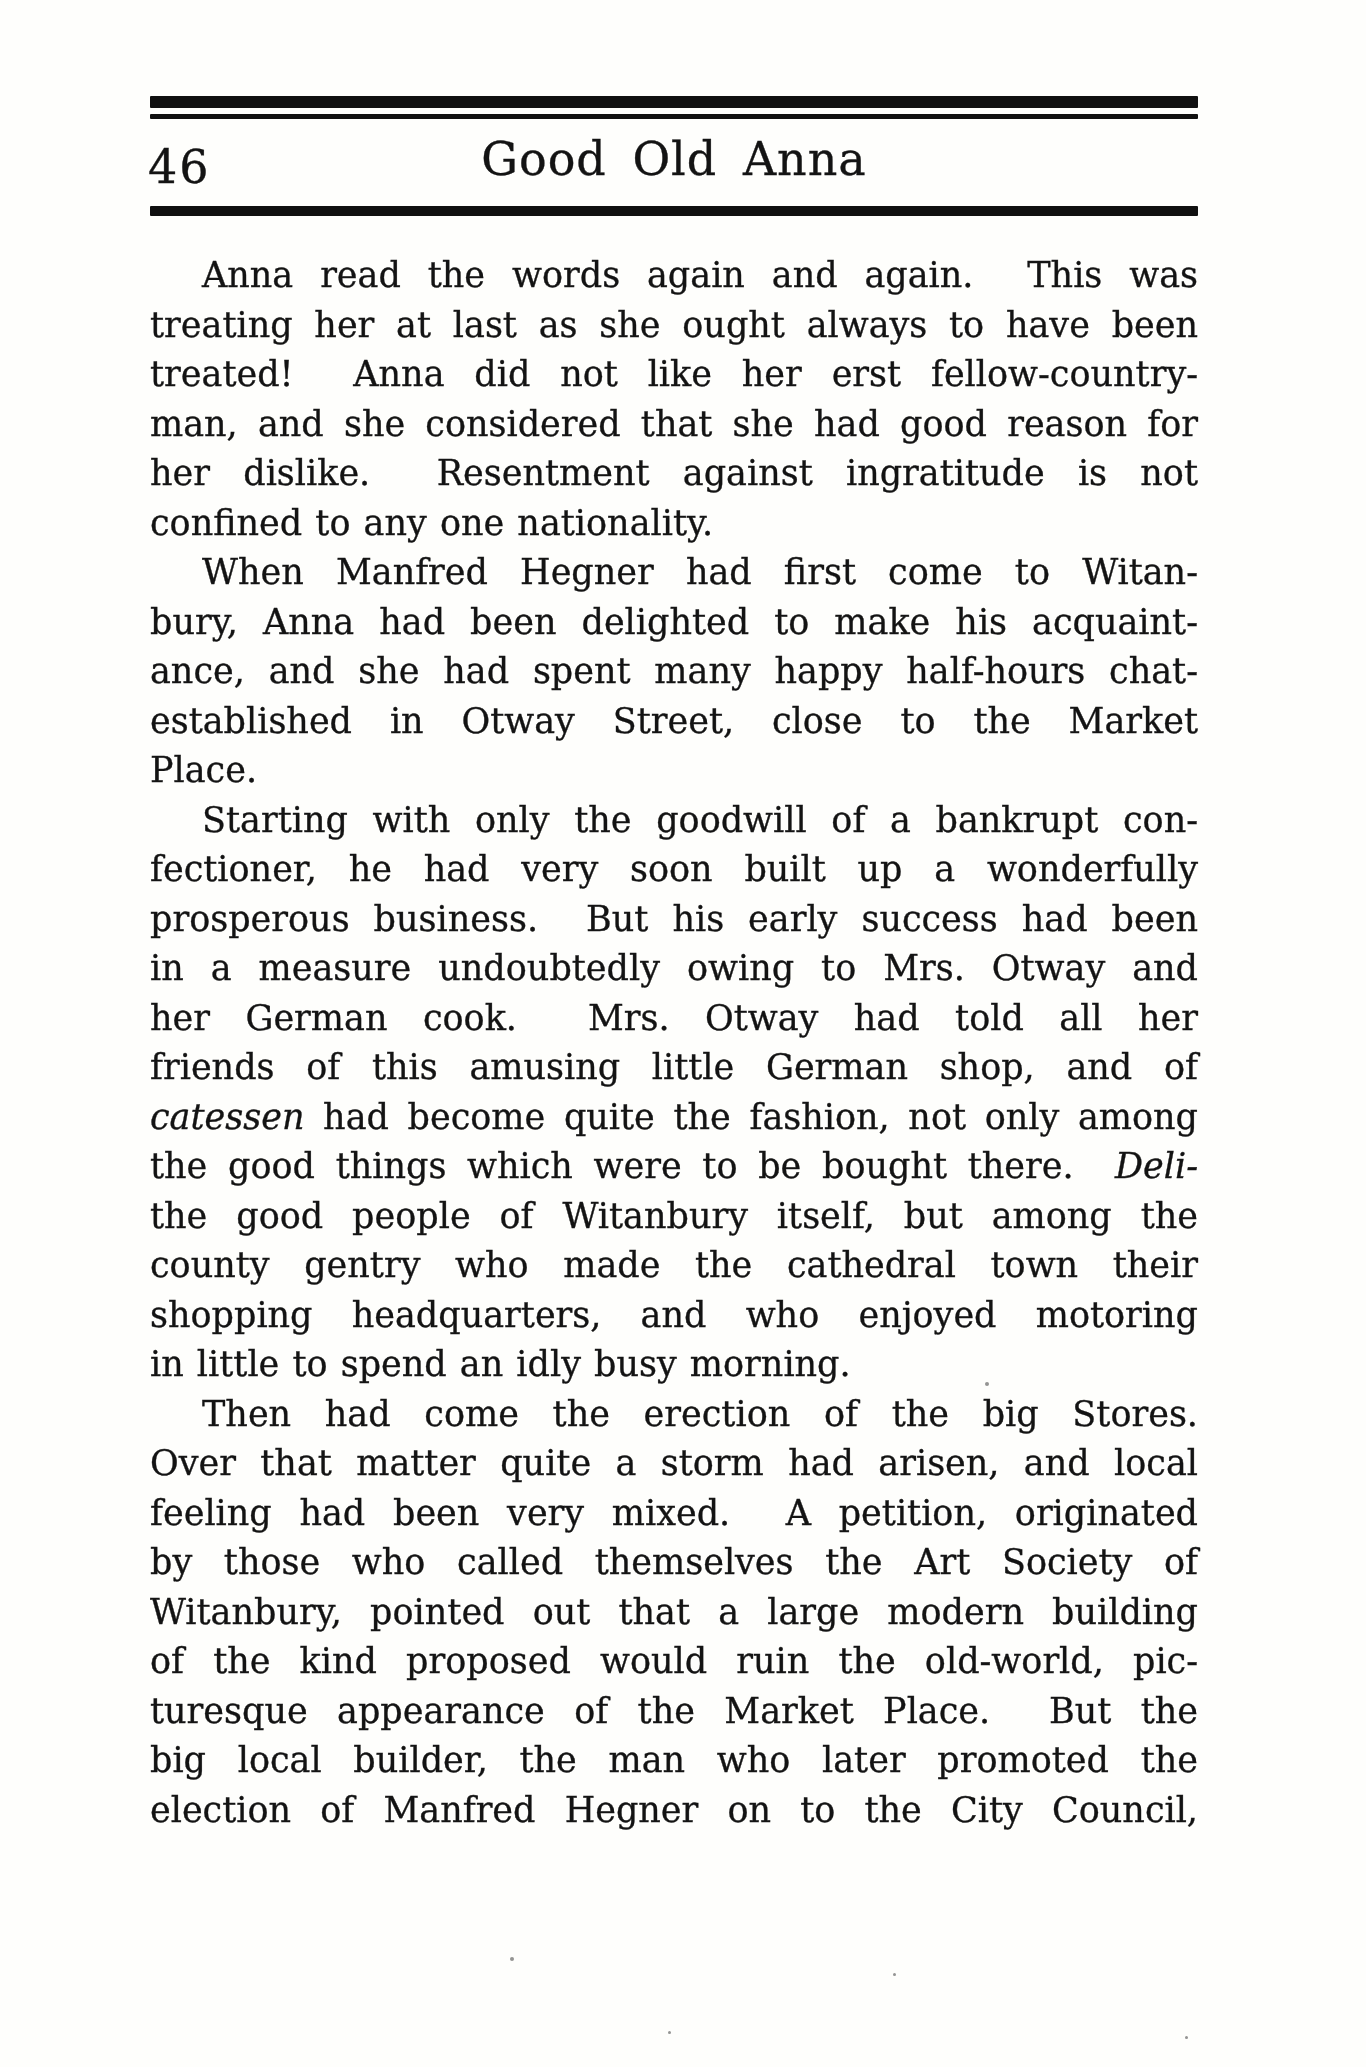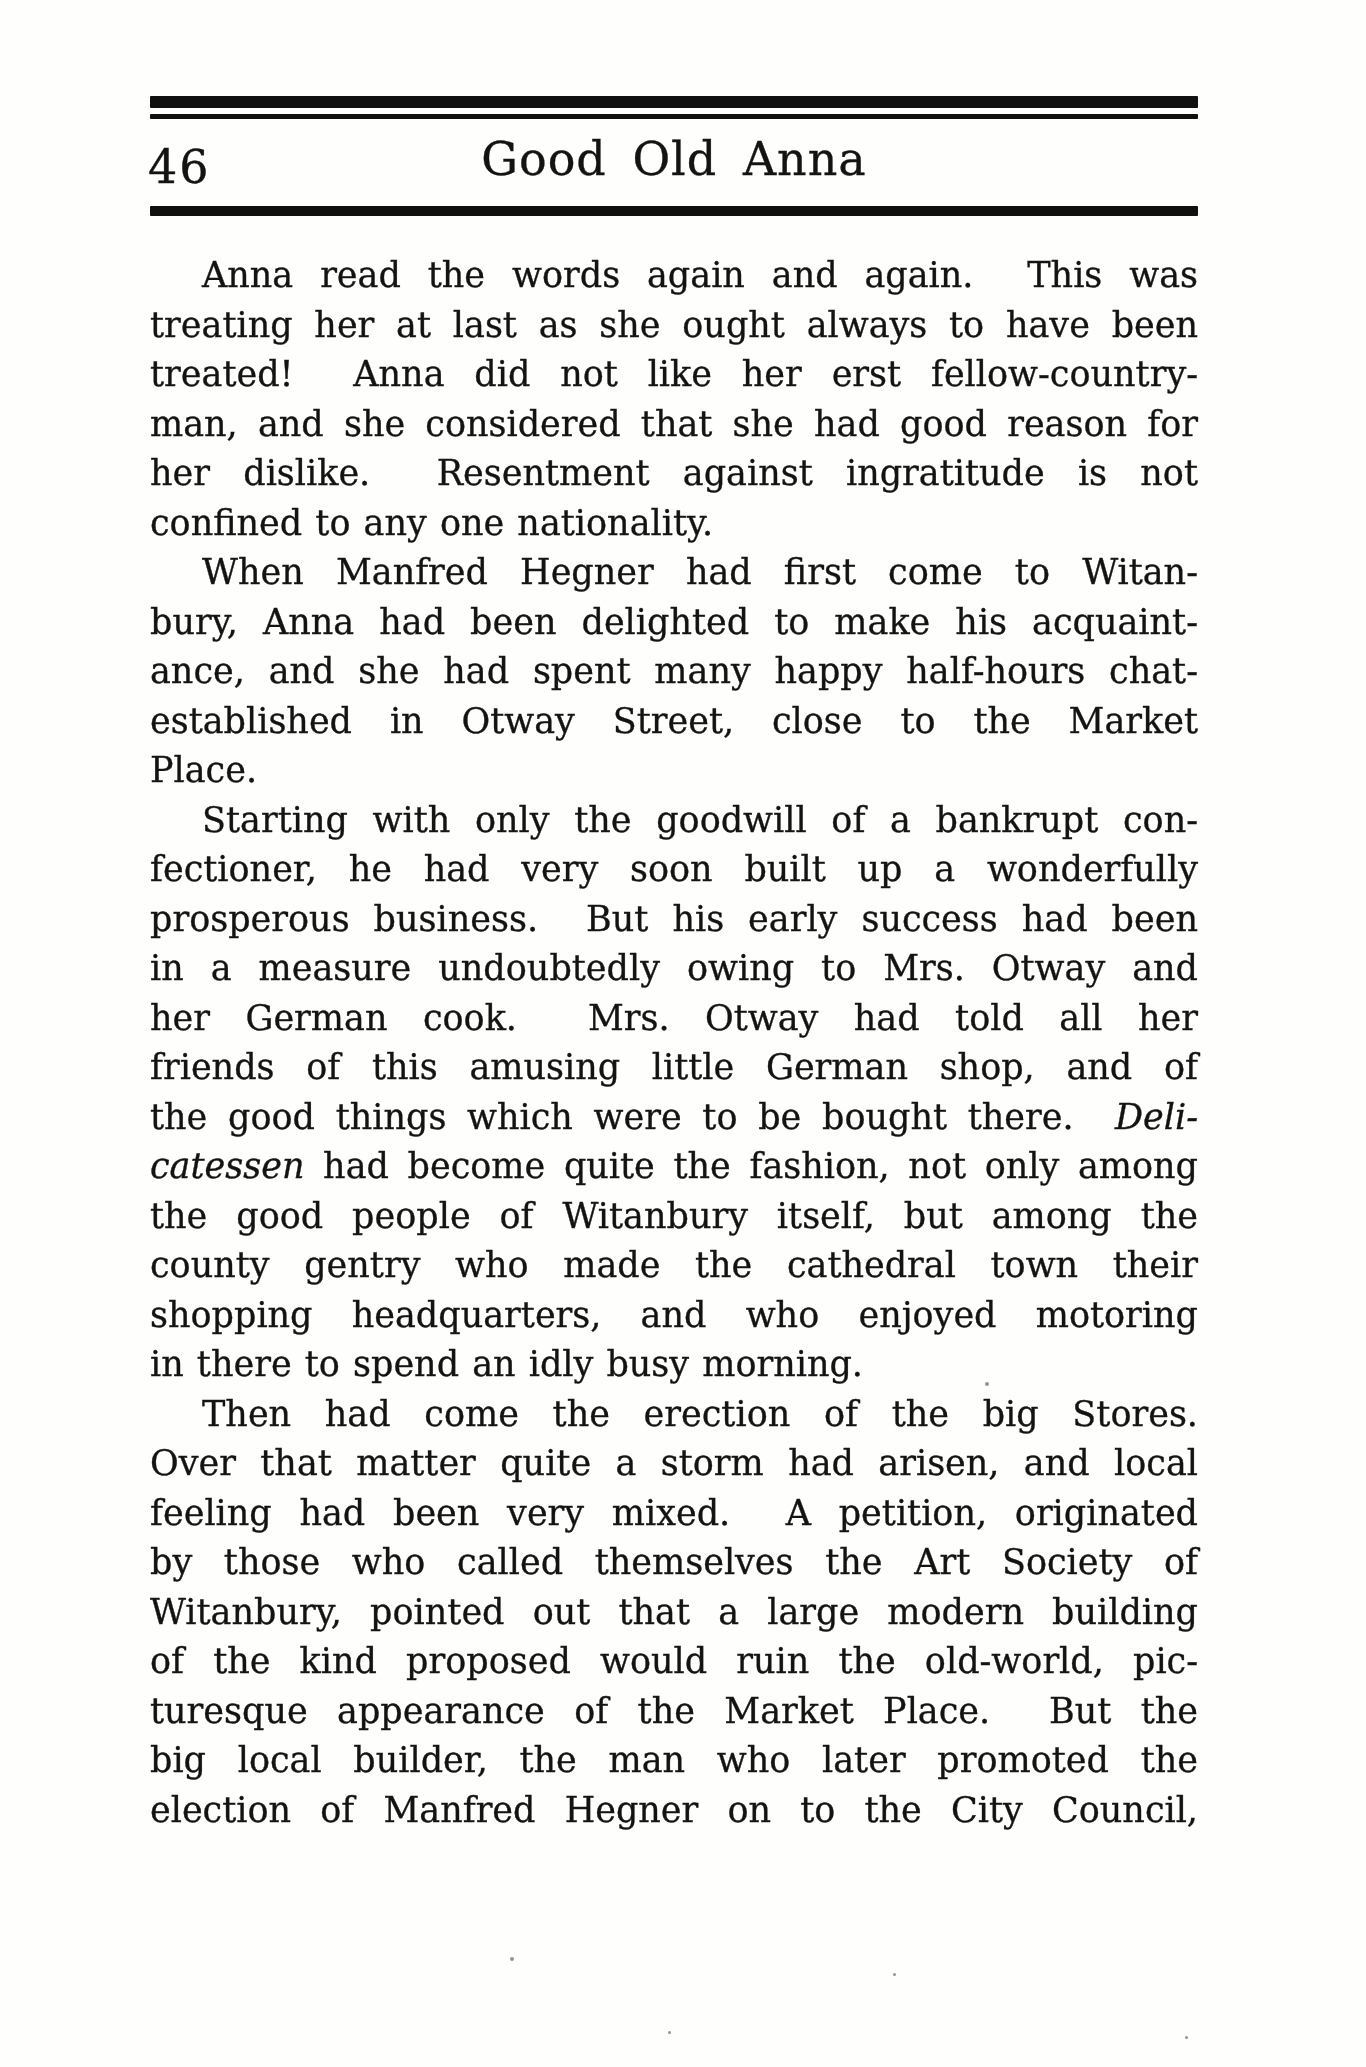--- a/index.html
+++ b/index.html
@@ -95,26 +95,26 @@
       <div class="line"><span>bury, Anna had been delighted to make his acquaint-</span></div>
       <div class="line"><span>ance, and she had spent many happy half-hours chat-</span></div>
       <div class="line"><span>established in Otway Street, close to the Market</span></div>
       <div class="line last"><span>Place.</span></div>
       <div class="line first"><span>Starting with only the goodwill of a bankrupt con-</span></div>
       <div class="line"><span>fectioner, he had very soon built up a wonderfully</span></div>
       <div class="line"><span>prosperous business.  But his early success had been</span></div>
       <div class="line"><span>in a measure undoubtedly owing to Mrs. Otway and</span></div>
       <div class="line"><span>her German cook.  Mrs. Otway had told all her</span></div>
       <div class="line"><span>friends of this amusing little German shop, and of</span></div>
+      <div class="line"><em>catessen</em><span> had become quite the fashion, not only among</span></div>
       <div class="line"><span>the good things which were to be bought there.  </span><em>Deli-</em></div>
-      <div class="line"><em>catessen</em><span> had become quite the fashion, not only among</span></div>
       <div class="line"><span>the good people of Witanbury itself, but among the</span></div>
       <div class="line"><span>county gentry who made the cathedral town their</span></div>
       <div class="line"><span>shopping headquarters, and who enjoyed motoring</span></div>
-      <div class="line last"><span>in there to spend an idly busy morning.</span></div>
+      <div class="line last"><span>in little to spend an idly busy morning.</span></div>
       <div class="line first"><span>Then had come the erection of the big Stores.</span></div>
       <div class="line"><span>Over that matter quite a storm had arisen, and local</span></div>
       <div class="line"><span>feeling had been very mixed.  A petition, originated</span></div>
       <div class="line"><span>by those who called themselves the Art Society of</span></div>
       <div class="line"><span>Witanbury, pointed out that a large modern building</span></div>
       <div class="line"><span>of the kind proposed would ruin the old-world, pic-</span></div>
       <div class="line"><span>turesque appearance of the Market Place.  But the</span></div>
       <div class="line"><span>big local builder, the man who later promoted the</span></div>
       <div class="line"><span>election of Manfred Hegner on to the City Council,</span></div>
     </div>

